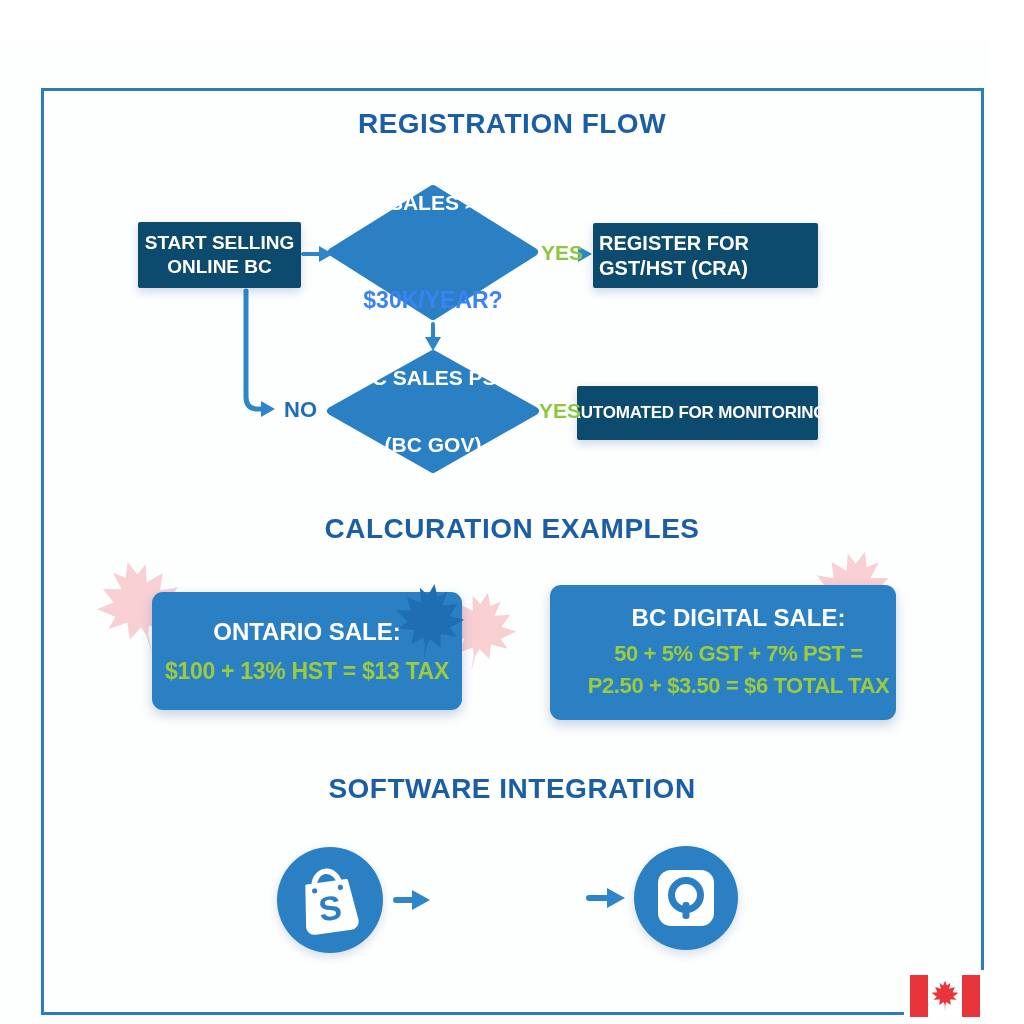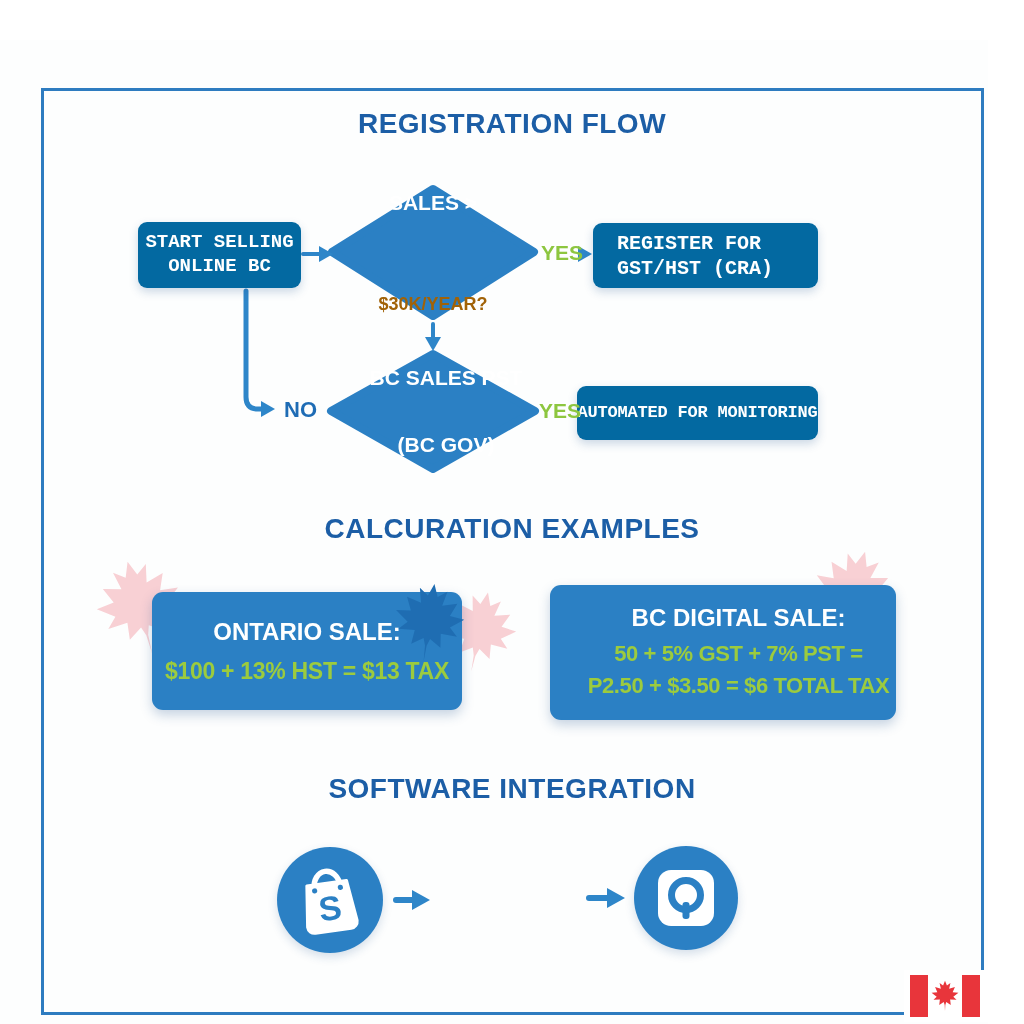--- a/index.html
+++ b/index.html
@@ -1,34 +1,34 @@
 <!DOCTYPE html>
 <html><head>
 <meta charset="utf-8">
 <style>
   html,body{margin:0;padding:0;background:#ffffff;}
   .canvas{position:relative;width:988px;height:1024px;background:#fdfefe;overflow:hidden;
           font-family:"Liberation Sans", sans-serif;font-weight:bold;margin-top:40px;}
   .abs{position:absolute;}
   .frame{left:41px;top:48px;width:937px;height:921px;border:3px solid #2E7CC0;z-index:1;}
   .heading{left:0;width:1024px;text-align:center;color:#1C5EA6;font-size:28px;letter-spacing:.5px;z-index:3;}
-  .bluebox{background:#0369a1;border-radius:9px;color:#fff;display:flex;flex-direction:column;
+  .bluebox{background:#0c4a6e;border-radius:2px;color:#fff;display:flex;flex-direction:column;
            justify-content:center;align-items:center;z-index:3;line-height:1.25;
-           box-shadow:0 4px 10px rgba(30,80,140,.22);font-family:Liberation Mono, monospace;}
+           box-shadow:0 4px 10px rgba(30,80,140,.22);}
   .bluebox .l{font-size:19px;}
   .box-start{left:138px;top:182px;width:163px;height:66px;}
-  .box-register{left:593px;top:183px;width:225px;height:65px;align-items:flex-start;padding-left:24px;box-sizing:border-box;}
+  .box-register{left:593px;top:183px;width:225px;height:65px;align-items:flex-start;padding-left:6px;box-sizing:border-box;}
   .box-register .l{font-size:20px;}
   .box-monitor{left:577px;top:346px;width:241px;height:54px;}
   .box-monitor .l{font-size:17px;letter-spacing:-.2px;white-space:nowrap;}
   .dtext{display:flex;flex-direction:column;justify-content:center;align-items:center;z-index:4;line-height:1.25;}
   .dtext .w{color:#fff;font-size:21px;}
-  .dtext .g{color:#a16207;font-size:18px;}
+  .dtext .g{color:#3b82f6;font-size:23px;}
   .d1{left:333px;top:150px;width:200px;height:125px;justify-content:space-between;}
-  .d2{left:346px;top:313px;width:200px;height:117px;gap:40px;}
+  .d2{left:333px;top:313px;width:200px;height:117px;gap:40px;}
   .lbl{z-index:4;font-size:21px;}
   .lbl-yes{color:#8DC63F;}
   .lbl-no{color:#1E6CB5;font-size:22px;}
   .card{background:#2B80C4;border-radius:11px;color:#fff;display:flex;flex-direction:column;
         justify-content:center;align-items:center;z-index:3;box-shadow:0 5px 12px rgba(30,80,140,.25);}
   .card .head{font-size:24px;margin-bottom:12px;}
   .card .formula{color:#9CCB3E;white-space:nowrap;}
   .card-on{left:152px;top:552px;width:310px;height:118px;}
   .card-on .formula{font-size:23px;letter-spacing:-.3px;}
   .card-bc{left:550px;top:545px;width:315px;height:135px;padding-left:31px;}

